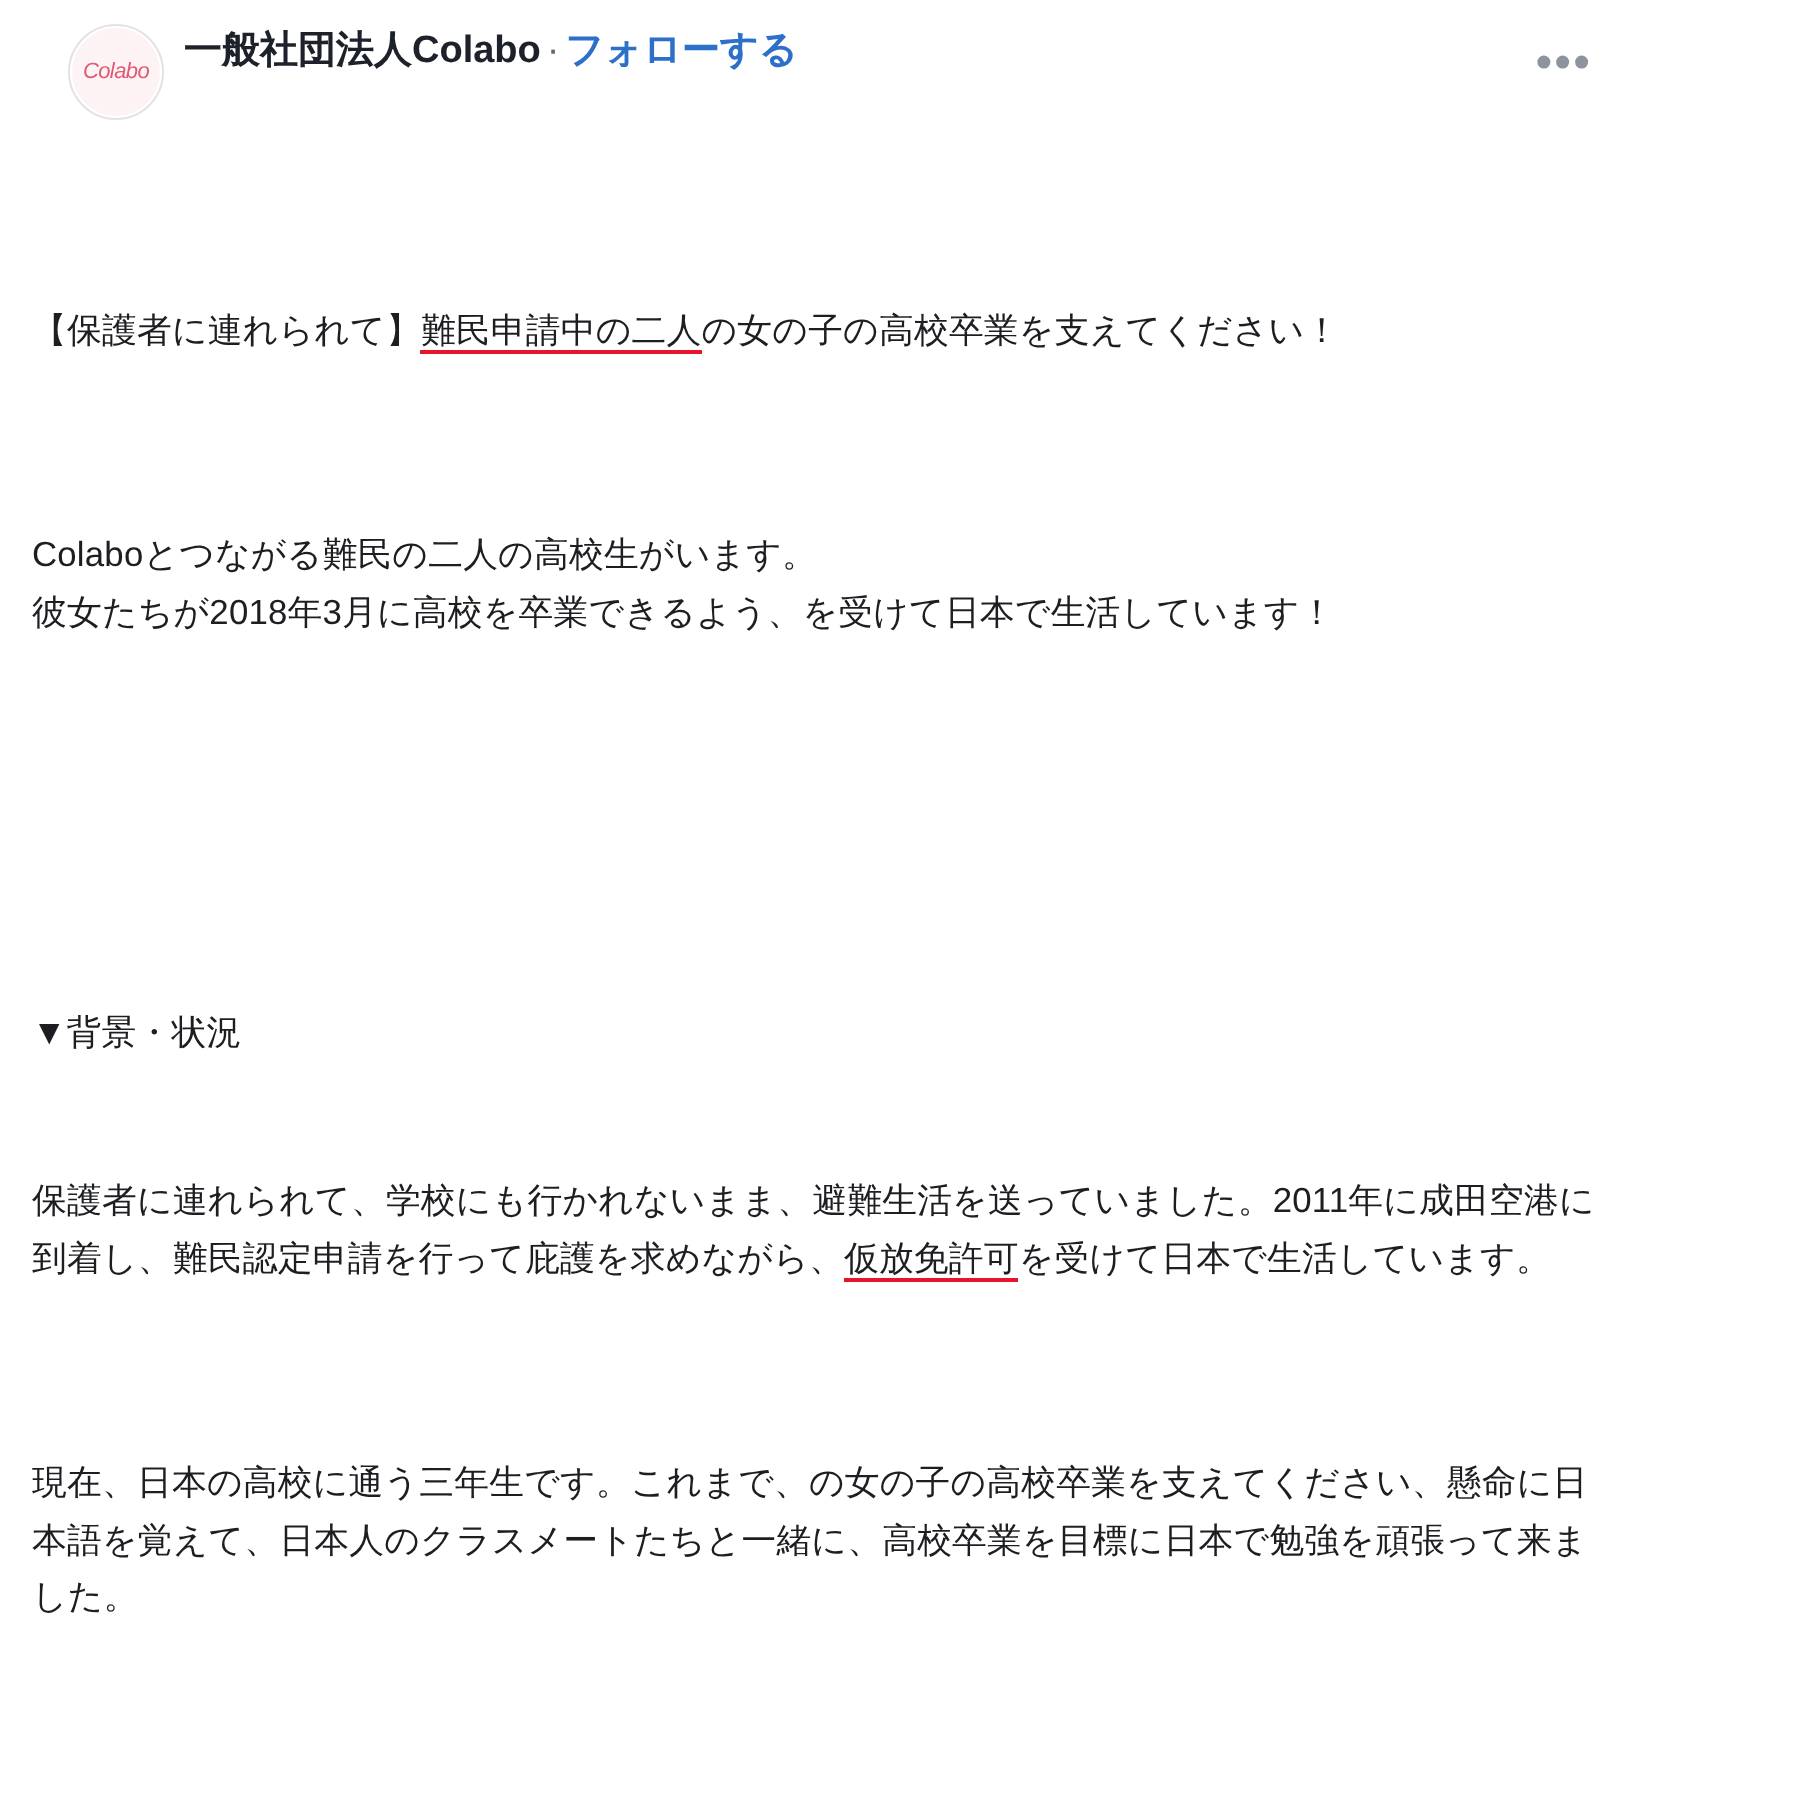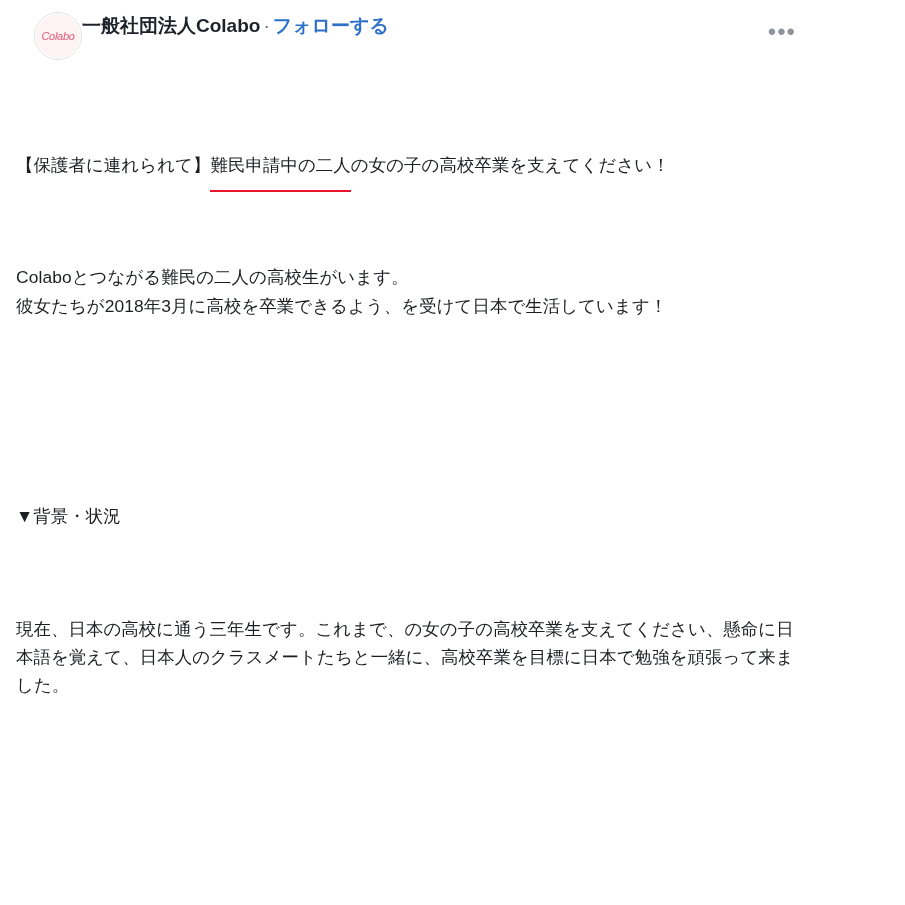--- a/index.html
+++ b/index.html
@@ -47,20 +47,21 @@
     background: #fdf2f4;
     display: flex;
     align-items: center;
     justify-content: center;
     font-size: 11px;
     color: #e05a74;
     letter-spacing: -0.3px;
     font-style: italic;
   }
   .header-text {
+    margin-left: 10px;
     padding-top: 2px;
     line-height: 1.25;
   }
   .name-line {
     font-size: 19px;
     font-weight: bold;
     color: #1d2129;
     white-space: nowrap;
   }
   .dot-sep {
@@ -98,21 +99,21 @@
     white-space: pre-wrap;
   }
   .para {
     margin: 0 0 0 0;
   }
   .gap {
     height: 13px;
   }
   .u {
     border-bottom: 2px solid #e8142a;
-    padding-bottom: 15px;
+    padding-bottom: 0px;
     text-decoration: none;
   }
 </style>
 </head>
 <body>
 
 <div class="post">
 
   <div class="post-header">
     <div class="avatar">
@@ -127,20 +128,21 @@
   <div class="post-body">
 
     <div class="para"><span>【保護者に連れられて】</span><span class="u">難民申請中の二人</span><span>の女の子の高校卒業を支えてください！</span></div>
 
     <div class="para">Colaboとつながる難民の二人の高校生がいます。
 彼女たちが2018年3月に高校を卒業できるよう、を受けて日本で生活しています！</div>
 
     <div class="gap"></div>
 
     <div class="para">▼背景・状況</div>
+    <div class="para"><span>保護者に連れられて、学校にも行かれないまま、避難生活を送っていました。2011年に成田空港に到着し、難民認定申請を行って庇護を求めながら、</span><span class="u">仮放免許可</span><span>を受けて日本で生活しています。</span></div>
 
     <div class="para">現在、日本の高校に通う三年生です。これまで、の女の子の高校卒業を支えてください、懸命に日本語を覚えて、日本人のクラスメートたちと一緒に、高校卒業を目標に日本で勉強を頑張って来ました。</div>
 
     <div class="gap"></div>
 
     
 
     
 
     

